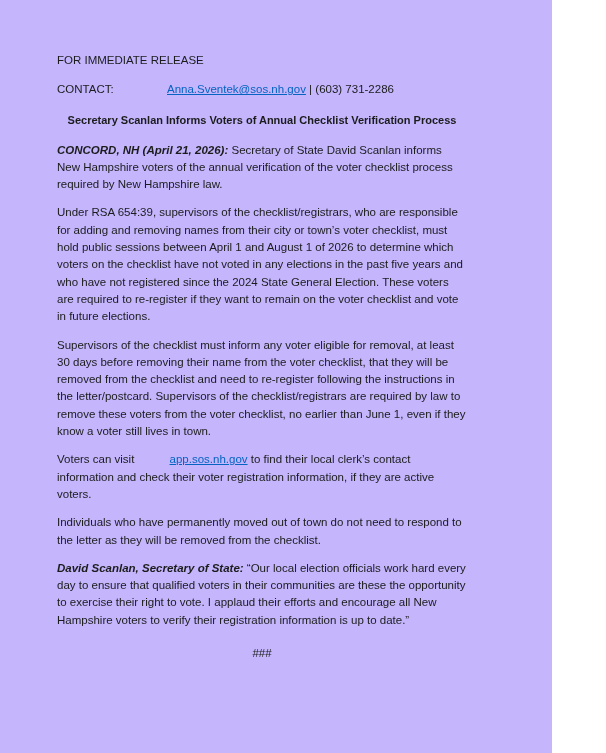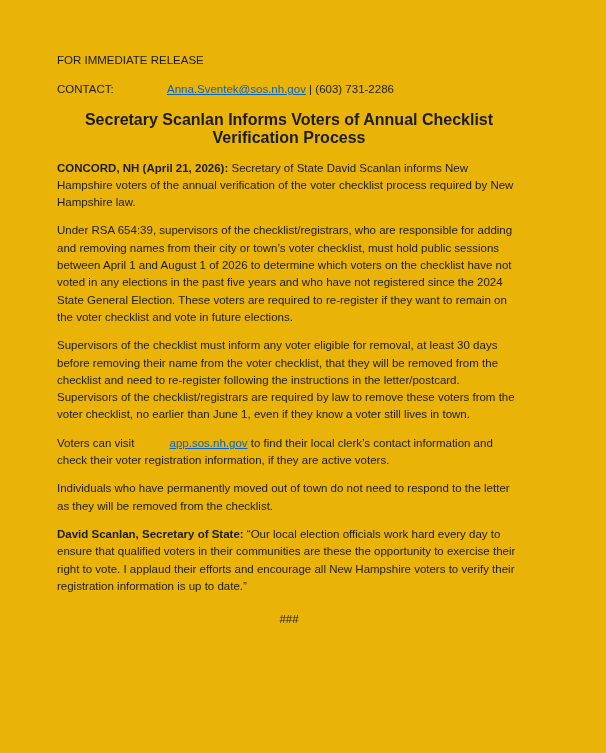--- a/index.html
+++ b/index.html
@@ -11,24 +11,24 @@
     width: 606px;
     height: 753px;
     overflow: hidden;
     font-family: "Liberation Sans", sans-serif;
     font-size: 11.5px;
     line-height: 17.3px;
     color: #1c1c1c;
   }
   .page {
     box-sizing: border-box;
-    width: 606px;
+    width: 552px;
     height: 753px;
     padding: 52px 85px 0 57px;
-    background: #eab308;
+    background: #c4b5fd;
   }
   p { margin: 0 0 11px 0; }
 
   .release-line {
     margin-bottom: 12px;
   }
   .contact-row {
     display: flex;
     align-items: center;
     margin-bottom: 12px;
@@ -44,32 +44,32 @@
     cursor: pointer;
     margin-left: 32px;
   }
 
   .headline {
     margin-top: 7px;
     margin-bottom: 13px;
     text-align: center;
   }
   .headline-title {
-    font-size: 16px;
+    font-size: 11px;
     font-weight: 700;
     margin: 0 0 2px 0;
     line-height: 18px;
   }
   .headline-subtitle {
     font-style: italic;
     margin: 0 auto;
     max-width: 470px;
   }
 
-  .para b, .para strong { font-weight: 700; }
+  .para b, .para strong { font-weight: 700; font-style: italic; }
 
   .divider {
     text-align: center;
     margin: 16px 0 12px 0;
   }
   .footer-note {
     font-style: italic;
   }
   .footer-note a.link { font-style: italic; }
 </style>

